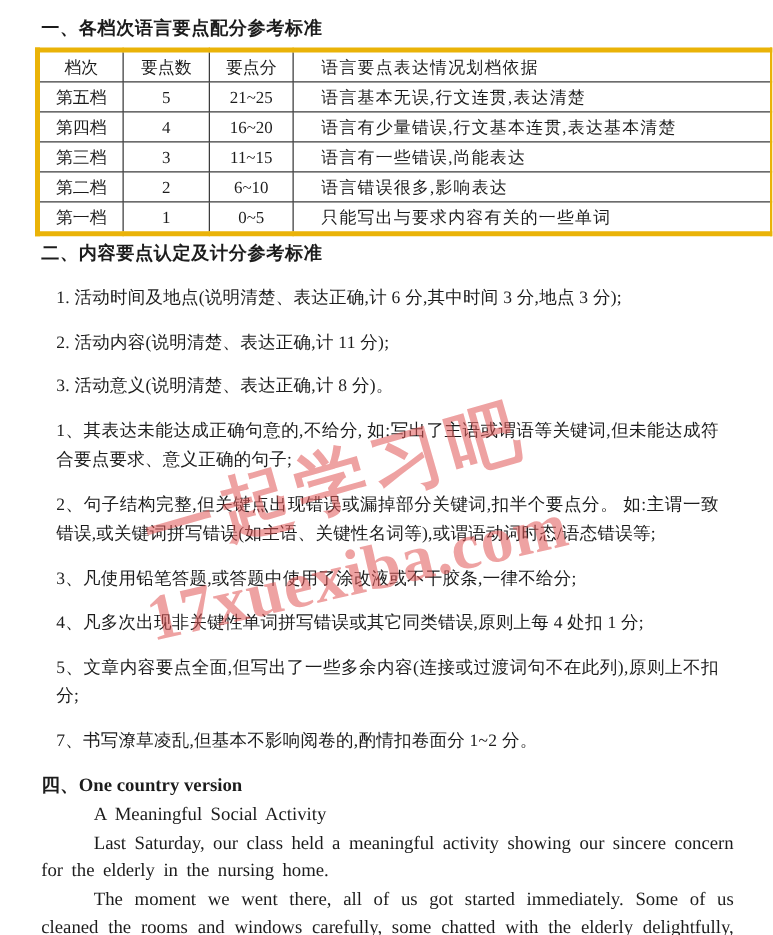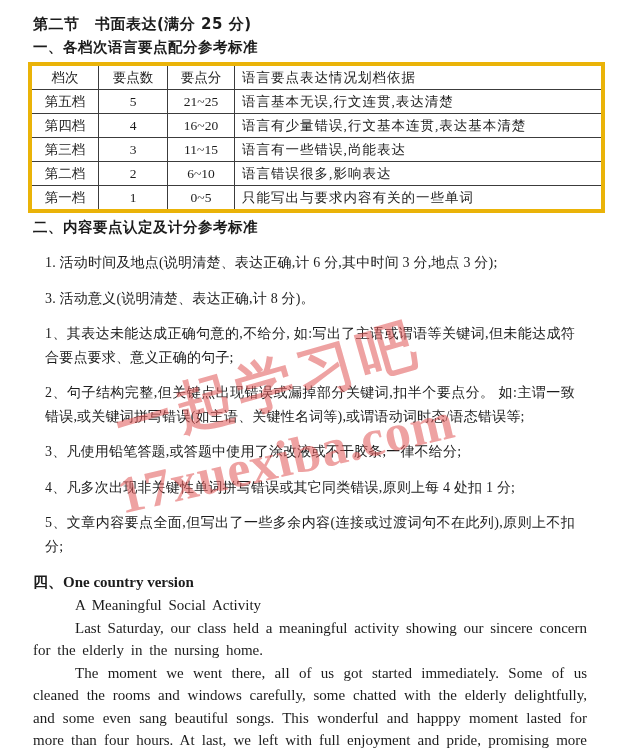--- a/index.html
+++ b/index.html
@@ -44,21 +44,21 @@
     border: 1px solid #3c3c3c;
     height: 23px;
     font-size: 13.5px;
     text-align: center;
     padding: 0 2px;
     overflow: hidden;
     white-space: nowrap;
   }
   .rubric td.crit {
     text-align: left;
-    padding-left: 7px;
+    padding-left: 22px;
     letter-spacing: 1px;
   }
   .col-level   { width: 62px; }
   .col-count   { width: 64px; }
   .col-range   { width: 62px; }
   .col-crit    { width: 357px; }
   .list p, .part3 p {
     margin: 12px;
     font-size: 14px;
     line-height: 23.5px;
@@ -110,21 +110,20 @@
     color: rgba(224, 85, 85, 0.55);
   }
 </style>
 </head>
 <body>
 
 <div class="page">
 
   <div class="content">
 
-    <div class="doc-title">第二节　书面表达(满分 25 分)</div>
 
     <div class="sec-heading">一、各档次语言要点配分参考标准</div>
 
     <table class="rubric">
       <tbody>
         <tr>
           <td class="col-level">档次</td>
           <td class="col-count">要点数</td>
           <td class="col-range">要点分</td>
           <td class="col-crit crit">语言要点表达情况划档依据</td>
@@ -158,29 +157,31 @@
           <td>1</td>
           <td>0~5</td>
           <td class="crit">只能写出与要求内容有关的一些单词</td>
         </tr>
       </tbody>
     </table>
 
     <div class="sec-heading">二、内容要点认定及计分参考标准</div>
     <div class="list">
       <p>1. 活动时间及地点(说明清楚、表达正确,计 6 分,其中时间 3 分,地点 3 分);</p>
+      <p>2. 活动内容(说明清楚、表达正确,计 11 分);</p>
       <p>3. 活动意义(说明清楚、表达正确,计 8 分)。</p>
     </div>
 
     <div class="part3">
       <p>1、其表达未能达成正确句意的,不给分, 如:写出了主语或谓语等关键词,但未能达成符合要点要求、意义正确的句子;</p>
       <p>2、句子结构完整,但关键点出现错误或漏掉部分关键词,扣半个要点分。 如:主谓一致错误,或关键词拼写错误(如主语、关键性名词等),或谓语动词时态/语态错误等;</p>
       <p>3、凡使用铅笔答题,或答题中使用了涂改液或不干胶条,一律不给分;</p>
       <p>4、凡多次出现非关键性单词拼写错误或其它同类错误,原则上每 4 处扣 1 分;</p>
       <p>5、文章内容要点全面,但写出了一些多余内容(连接或过渡词句不在此列),原则上不扣分;</p>
+      <p>7、书写潦草凌乱,但基本不影响阅卷的,酌情扣卷面分 1~2 分。</p>
     </div>
 
     <div class="ver-heading">四、One country version</div>
 
     <div class="essay">
       <p class="essay-title">A Meaningful Social Activity</p>
       <p>Last Saturday, our class held a meaningful activity showing our sincere concern for the elderly in the nursing home.</p>
       <p>The moment we went there, all of us got started immediately. Some of us cleaned the rooms and windows carefully, some chatted with the elderly delightfully, and some even sang beautiful songs. This wonderful and happpy moment lasted for more than four hours. At last, we left with full enjoyment and pride, promising more regular visits.</p>
       <p>Caring for others is a traditional virtue of our nation. If everyone loves others unconditionally, we can surely make our country a better place to live. (101 words)</p>
     </div>

